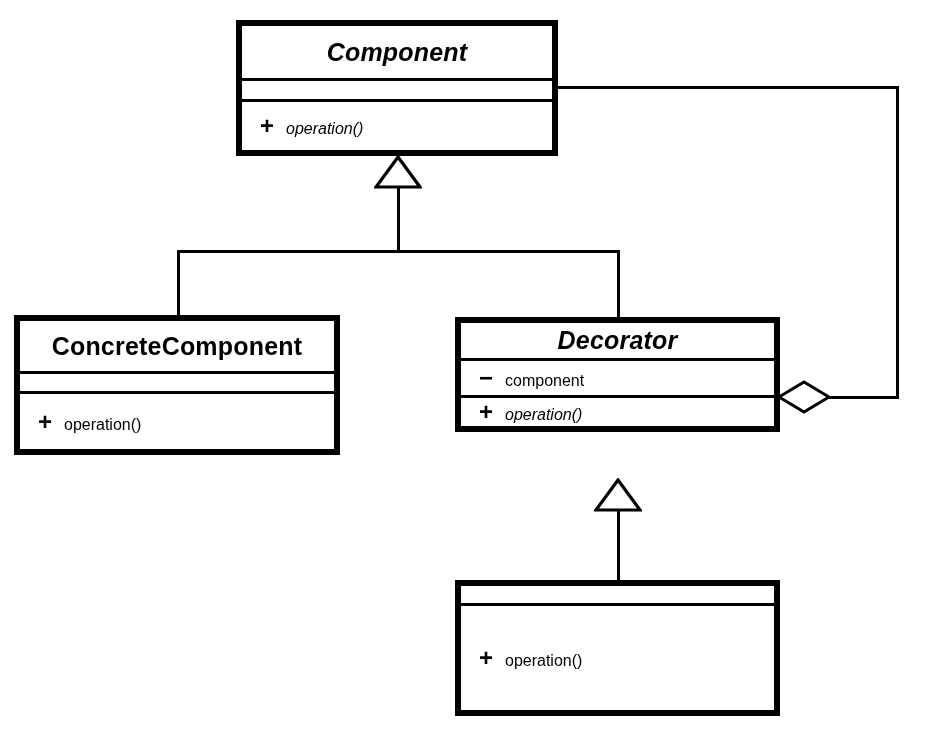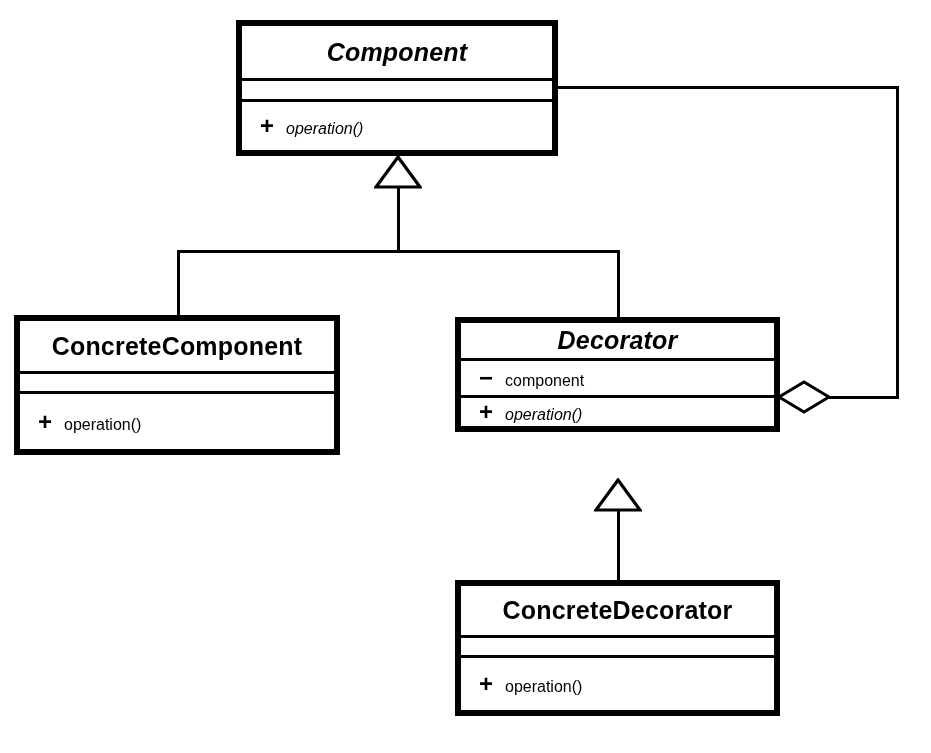--- a/index.html
+++ b/index.html
@@ -172,23 +172,20 @@
     </div>
     <div class="compartment op-compartment" style="flex:1;">
       <span class="member">
         <span class="visibility">+</span>
         <span class="member-label abstract">operation()</span>
       </span>
     </div>
   </div>
 
   <div class="uml-class" style="left:455px; top:580px; width:325px; height:136px;">
-    <div class="compartment name-compartment" style="height:52px;">
-      <span class="class-name">ConcreteDecorator</span>
-    </div>
     <div class="compartment attr-compartment is-empty" style="height:20px;"></div>
     <div class="compartment op-compartment" style="flex:1;">
       <span class="member">
         <span class="visibility">+</span>
         <span class="member-label">operation()</span>
       </span>
     </div>
   </div>
 
 </div>

